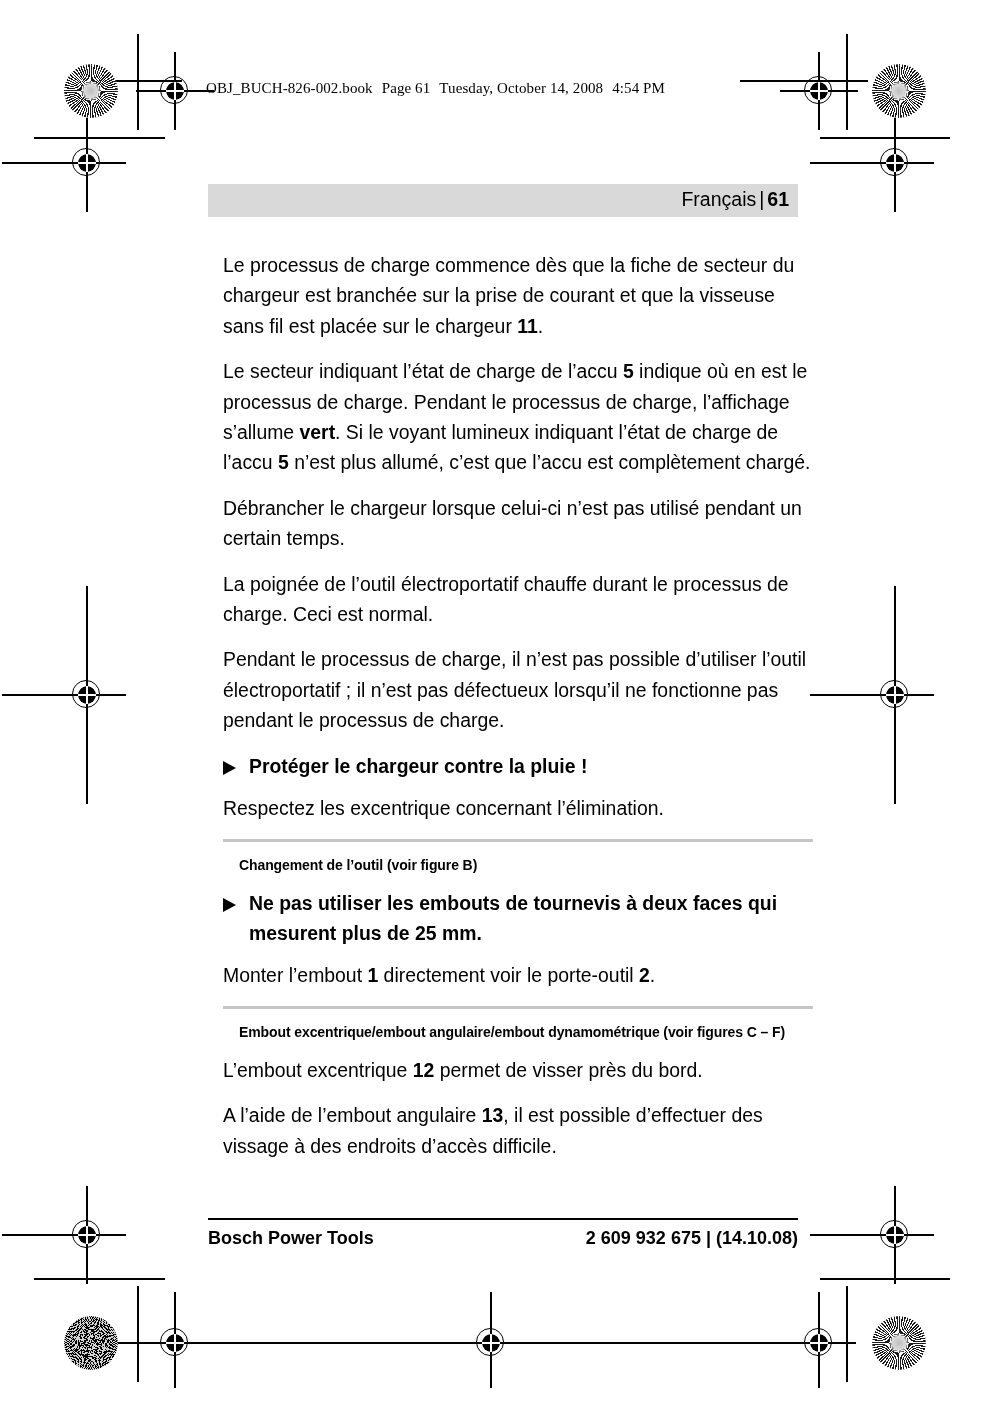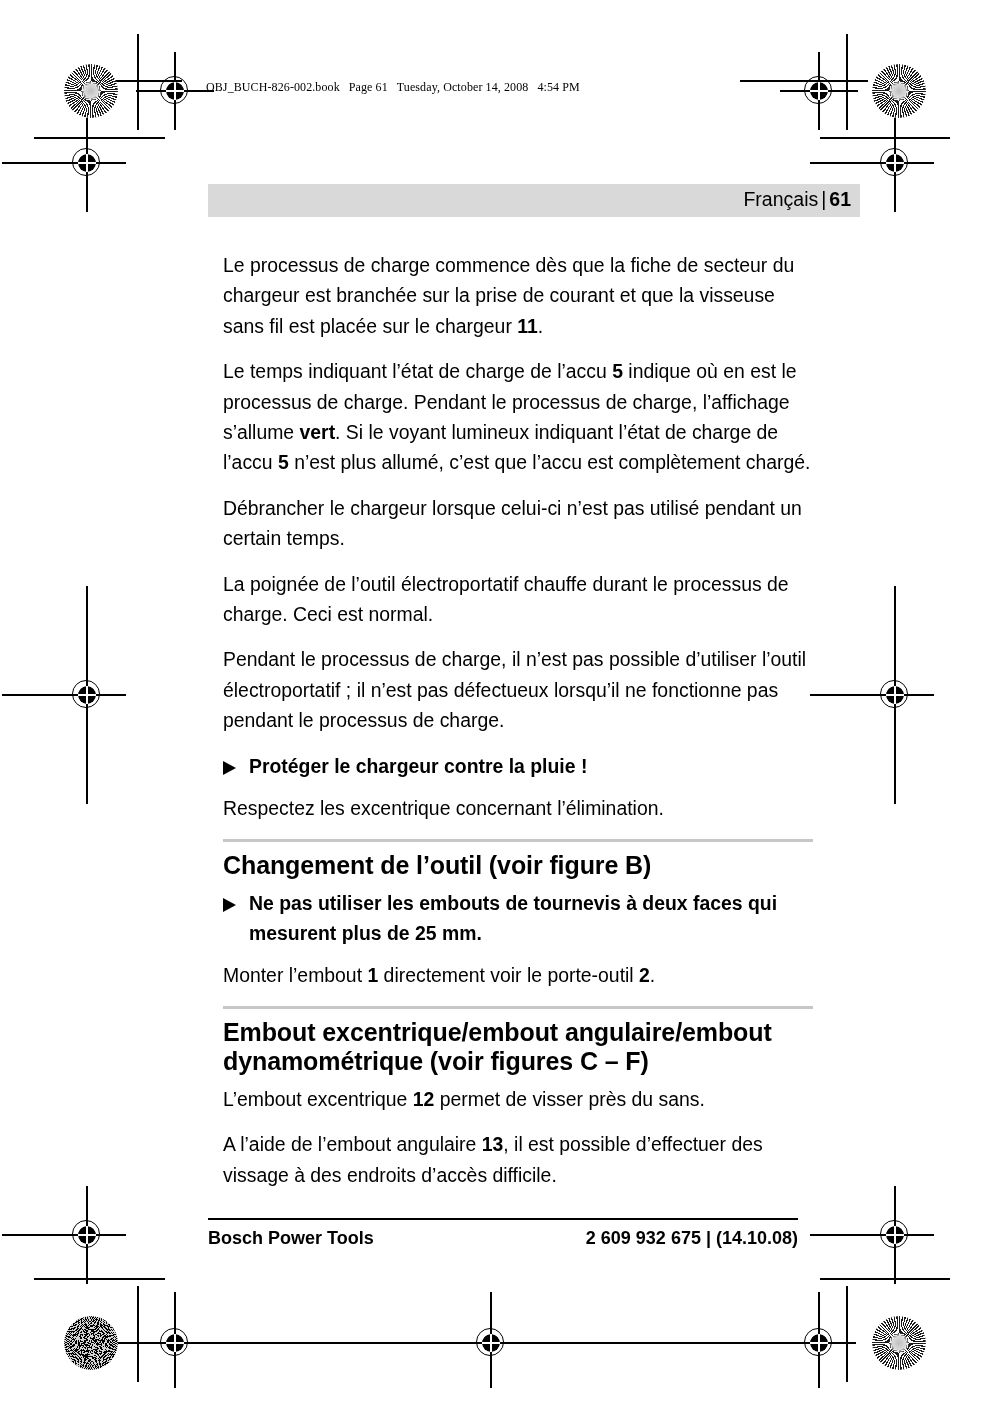--- a/index.html
+++ b/index.html
@@ -99,33 +99,33 @@
     background-blend-mode: difference;
   }
   .rosette.moire .core { background: none; }
 
   
   .printer-header {
     position: absolute;
     left: 206px;
     top: 80px;
     font-family: "Liberation Serif", serif;
-    font-size: 12px;
+    font-size: 15px;
     letter-spacing: 0.1px;
     white-space: nowrap;
     color: #000;
   }
   .printer-header .seg { margin-right: 9px; }
   .printer-header .seg:last-child { margin-right: 0; }
 
   .running-head {
     position: absolute;
     left: 208px;
     top: 184px;
-    width: 652px;
+    width: 590px;
     height: 33px;
     background: #d9d9d9;
     box-sizing: border-box;
     text-decoration: underline;
   }
   .running-head .rh-text {
     position: absolute;
     right: 9px;
     top: 4px;
     font-size: 19.5px;
@@ -166,23 +166,23 @@
   .warn .tri svg { display: block; }
   .warn .warn-text { flex: 1 1 auto; }
 
   .rule-gray {
     height: 3px;
     background: #c7c7c7;
     margin: 14px 0 9px 0;
   }
 
   h2.sec {
-    margin: 0 0 8px 0;
+    margin: 0 0 8px 16px;
     padding: 0;
-    font-size: 25px;
+    font-size: 14px;
     line-height: 29px;
     font-weight: bold;
     letter-spacing: -0.1px;
   }
 
   .footer {
     position: absolute;
     left: 208px;
     top: 1218px;
     width: 590px;
@@ -318,21 +318,21 @@
   <div class="running-head">
     <div class="rh-text">
       <span>Français</span><span class="rh-sep">|</span><span class="rh-page">61</span>
     </div>
   </div>
 
   <div class="body">
 
     <p class="para"><span>Le processus de charge commence dès que la fiche de secteur du chargeur est branchée sur la prise de courant et que la visseuse sans fil est placée sur le chargeur </span><b>11</b><span>.</span></p>
 
-    <p class="para"><span>Le temps indiquant l’état de charge de l’accu </span><b>5</b><span> indique où en est le processus de charge. Pendant le processus de charge, l’affichage s’allume </span><b>vert</b><span>. Si le voyant lumineux indiquant l’état de charge de l’accu </span><b>5</b><span> n’est plus allumé, c’est que l’accu est complètement chargé.</span></p>
+    <p class="para"><span>Le secteur indiquant l’état de charge de l’accu </span><b>5</b><span> indique où en est le processus de charge. Pendant le processus de charge, l’affichage s’allume </span><b>vert</b><span>. Si le voyant lumineux indiquant l’état de charge de l’accu </span><b>5</b><span> n’est plus allumé, c’est que l’accu est complètement chargé.</span></p>
 
     <p class="para">Débrancher le chargeur lorsque celui-ci n’est pas utilisé pendant un certain temps.</p>
 
     <p class="para">La poignée de l’outil électroportatif chauffe durant le processus de charge. Ceci est normal.</p>
 
     <p class="para">Pendant le processus de charge, il n’est pas possible d’utiliser l’outil électroportatif ; il n’est pas défectueux lorsqu’il ne fonctionne pas pendant le processus de charge.</p>
 
     <div class="warn">
       <span class="tri">
         <svg width="13" height="14" viewBox="0 0 13 14" aria-hidden="true">
@@ -356,21 +356,21 @@
       </span>
       <span class="warn-text">Ne pas utiliser les embouts de tournevis à deux faces qui mesurent plus de 25 mm.</span>
     </div>
 
     <p class="para"><span>Monter l’embout </span><b>1</b><span> directement voir le porte-outil </span><b>2</b><span>.</span></p>
 
     <div class="rule-gray"></div>
 
     <h2 class="sec">Embout excentrique/embout angulaire/embout dynamométrique (voir figures C – F)</h2>
 
-    <p class="para"><span>L’embout excentrique </span><b>12</b><span> permet de visser près du sans.</span></p>
+    <p class="para"><span>L’embout excentrique </span><b>12</b><span> permet de visser près du bord.</span></p>
 
     <p class="para"><span>A l’aide de l’embout angulaire </span><b>13</b><span>, il est possible d’effectuer des vissage à des endroits d’accès difficile.</span></p>
 
   </div>
 
   <div class="footer">
     <div class="rule-dark"></div>
     <div class="row">
       <span>Bosch Power Tools</span>
       <span>2 609 932 675 | (14.10.08)</span>

